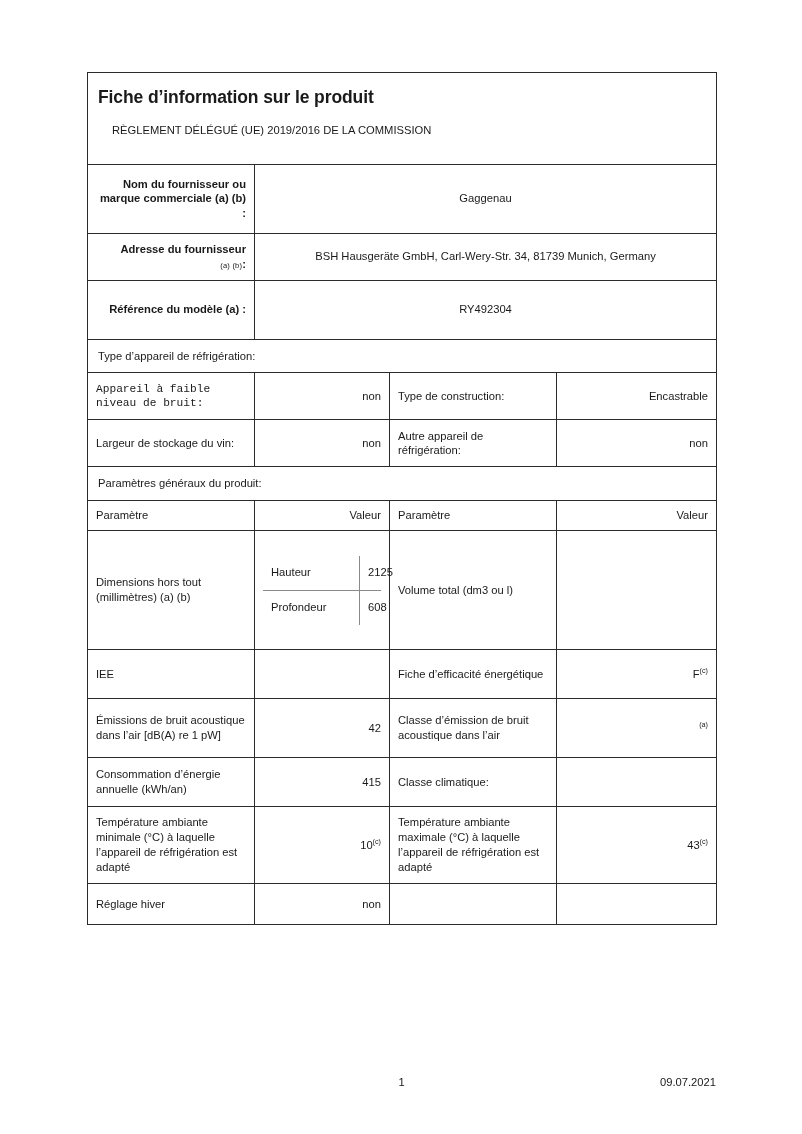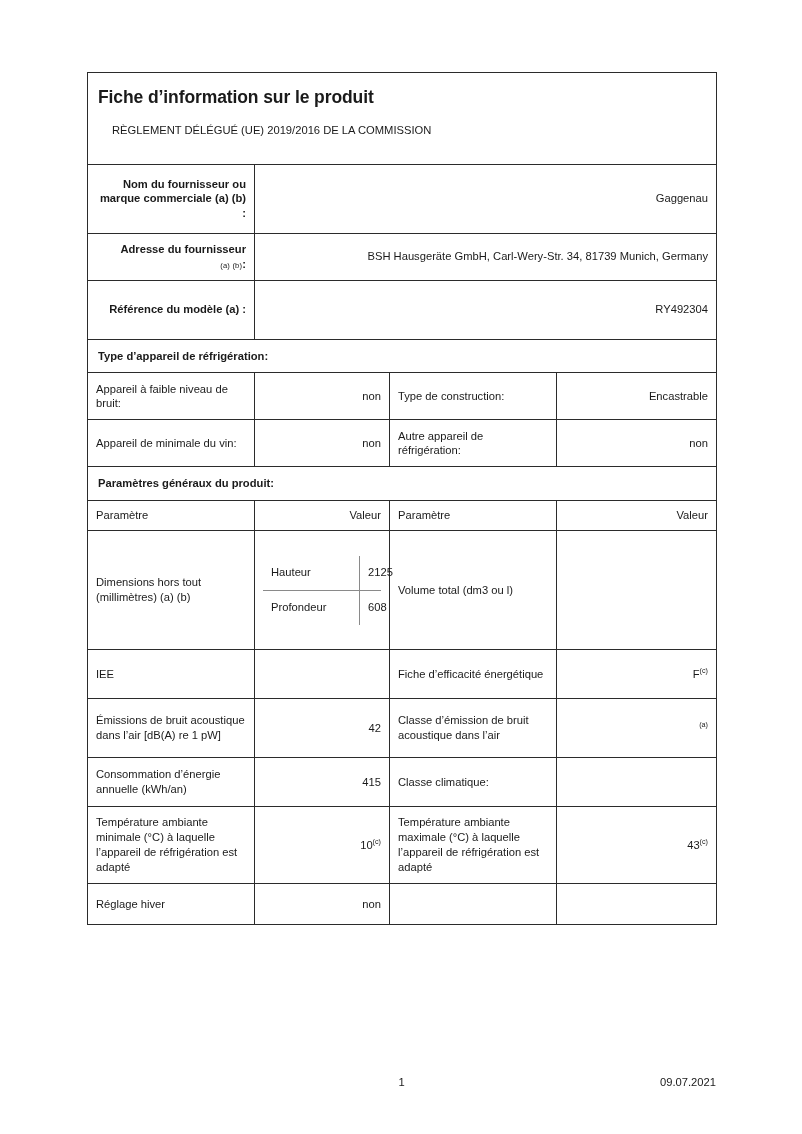--- a/index.html
+++ b/index.html
@@ -77,27 +77,27 @@
     font-weight: normal;
     letter-spacing: 0.2px;
   }
   .sup {
     font-size: 7.2px;
     vertical-align: super;
     line-height: 0;
   }
 
   .section-row td {
-    font-weight: bold;
+    font-weight: normal;
     padding: 9px 10px !important;
     margin-top: 24px;
   }
 
   .ctr { text-align: right; }
-  .lft { text-align: right; }
+  .lft { text-align: center; }
 
   .tall-lbl { padding-top: 10px !important; padding-bottom: 10px !important; }
 
   
   td.nested-host {
     padding: 8px !important;
     border: 1px solid #2b2b2b;
   }
   table.dims {
     width: 100%;
@@ -170,28 +170,28 @@
         <tr>
           <td class="lbl tall-lbl" style="height:38px;">Référence du modèle (a) :</td>
           <td class="lft" colspan="3">RY492304</td>
         </tr>
 
         <tr class="section-row">
           <td colspan="4">Type d’appareil de réfrigération:</td>
         </tr>
 
         <tr>
-          <td style="height:32px;">Appareil à faible niveau de bruit:</td>
+          <td style="height:32px;font-family:Liberation Mono, monospace;">Appareil à faible niveau de bruit:</td>
           <td class="ctr">non</td>
           <td>Type de construction:</td>
           <td class="ctr">Encastrable</td>
         </tr>
 
         <tr>
-          <td style="height:32px;">Appareil de minimale du vin:</td>
+          <td style="height:32px;">Largeur de stockage du vin:</td>
           <td class="ctr">non</td>
           <td>Autre appareil de réfrigération:</td>
           <td class="ctr">non</td>
         </tr>
 
         <tr class="section-row">
           <td colspan="4">Paramètres généraux du produit:</td>
         </tr>
 
         <tr>

